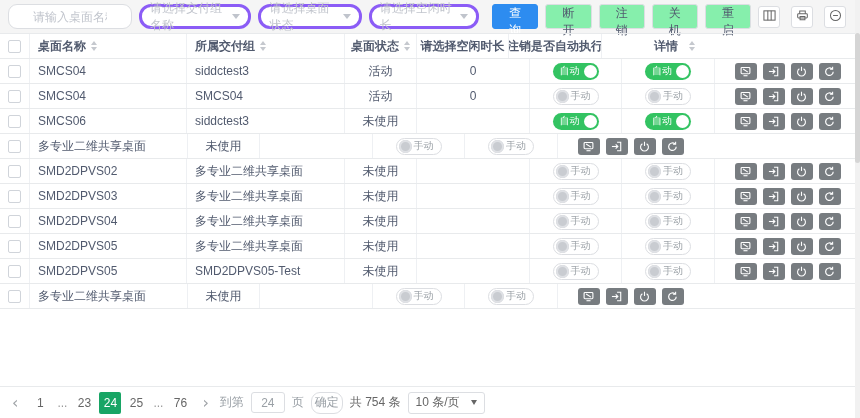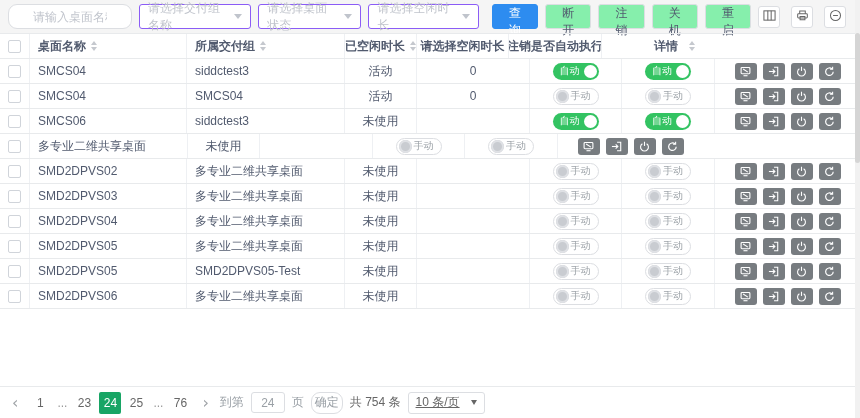--- a/index.html
+++ b/index.html
@@ -5,21 +5,21 @@
   * { margin:0; padding:0; box-sizing:border-box; }
   html,body { background:#fff; }
   body { font-family:"Liberation Sans","DejaVu Sans",sans-serif; font-size:12px; color:#515a6e; }
   .app { position:relative; width:860px; height:418px; background:#fff; overflow:hidden; display:flex; flex-direction:column; }
 
   
   .toolbar { height:33px; background:#f5f5f5; display:flex; align-items:center; padding:0 8px; flex:none; }
   .tb-input { width:124px; height:25px; border:1px solid #dcdee2; border-radius:9px; background:#fff;
               padding:0 24px; font-size:12px; color:#515a6e; margin-right:7px; outline:none; }
   .tb-input::placeholder { color:#c0c4cc; }
-  .select { height:25px; border:1px solid #8b5cf6; border-radius:3px; background:#fff; display:flex;
+  .select { height:25px; border:3px solid #8b5cf6; border-radius:12px; background:#fff; display:flex;
             align-items:center; justify-content:space-between; padding:0 8px; margin-right:7px; color:#c0c4cc; cursor:pointer; }
   .sel-group { width:120px; } .sel-status { width:110px; } .sel-idle { width:118px; }
   .caret { width:0; height:0; border-left:4px solid transparent; border-right:4px solid transparent; border-top:5px solid #c0c4cc; margin-left:6px; }
   .btn { height:25px; padding:0 11px; border-radius:3px; font-size:12px; cursor:pointer; margin-right:7px; }
   .btn.primary { background:#2d8cf0; border:1px solid #2d8cf0; color:#fff; margin-left:6px; }
   .btn.default { background:#86efac; border:1px solid #dcdee2; color:#515a6e; }
   .tb-icons { margin-left:auto; display:flex; gap:11px; padding-right:6px; }
   .icon-btn { width:22px; height:22px; background:#fff; border:1px solid #dcdee2; border-radius:3px;
               display:flex; align-items:center; justify-content:center; cursor:pointer; padding:0; }
 
@@ -67,21 +67,21 @@
   .pages { display:flex; align-items:center; gap:4px; }
   .page { min-width:22px; height:22px; background:transparent; border:none; color:#666; font-size:12px; cursor:pointer; padding:0 3px; }
   .page.active { background:#18a565; color:#fff; border-radius:2px; }
   .dots { color:#999; padding:0 2px; }
   .goto-label, .goto-unit { color:#9aa0a6; }
   .goto-input { width:34px; height:21px; border:1px solid #dcdee2; border-radius:3px; text-align:center;
                 color:#9aa0a6; font-size:12px; outline:none; }
   .confirm { height:22px; padding:0 3px; background:#fff; border:1px solid #dcdee2; border-radius:9px; color:#9aa0a6; font-size:12px; cursor:pointer; }
   .total { color:#666; }
   .per-page { height:22px; border:1px solid #dcdee2; border-radius:3px; background:#fff; display:flex;
-              align-items:center; gap:5px; padding:0 7px; color:#666; cursor:pointer;text-decoration:underline; }
+              align-items:center; gap:5px; padding:0 7px; color:#666; cursor:pointer; }
   .per-page .caret { border-top-color:#666; border-left-width:3.5px; border-right-width:3.5px; }
 
   
   .vscroll { position:absolute; right:0; top:0; width:5px; height:100%; background:#f1f1f1; }
   .vthumb { position:absolute; right:0; top:33px; width:5px; height:130px; background:#d5d5d5; border-radius:3px; }
 </style>
 </head>
 <body>
 
 <div class="app">
@@ -148,21 +148,21 @@
           </span>
         </div>
         <div class="cell c-group">
           <span>所属交付组</span>
           <span class="sort">
             <i class="up"></i>
             <i class="dn"></i>
           </span>
         </div>
         <div class="cell c-status">
-          <span>已空闲时长</span>
+          <span>桌面状态</span>
           <span class="sort">
             <i class="up"></i>
             <i class="dn"></i>
           </span>
         </div>
         <div class="cell c-disc">
           <span>请选择空闲时长</span>
         </div>
         <div class="cell c-logoff">
           <span>注销是否自动执行</span>
@@ -754,23 +754,20 @@
                   <path d="M10 6.2a4.1 4.1 0 1 1-1.3-3" fill="none" stroke="#fff" stroke-width="1.3"></path>
                   <path d="M9.4 0.7v2.8H6.6" fill="none" stroke="#fff" stroke-width="1.2"></path>
                 </svg>
               </span>
             </button>
           </div>
         </div>
         <div class="trow">
           <div class="cell c-check">
             <span class="checkbox"></span>
-          </div>
-          <div class="cell c-name">
-            <span>SMD2DPVS06</span>
           </div>
           <div class="cell c-group">
             <span>多专业二维共享桌面</span>
           </div>
           <div class="cell c-status">
             <span>未使用</span>
           </div>
           <div class="cell c-idle">
             <span></span>
           </div>

